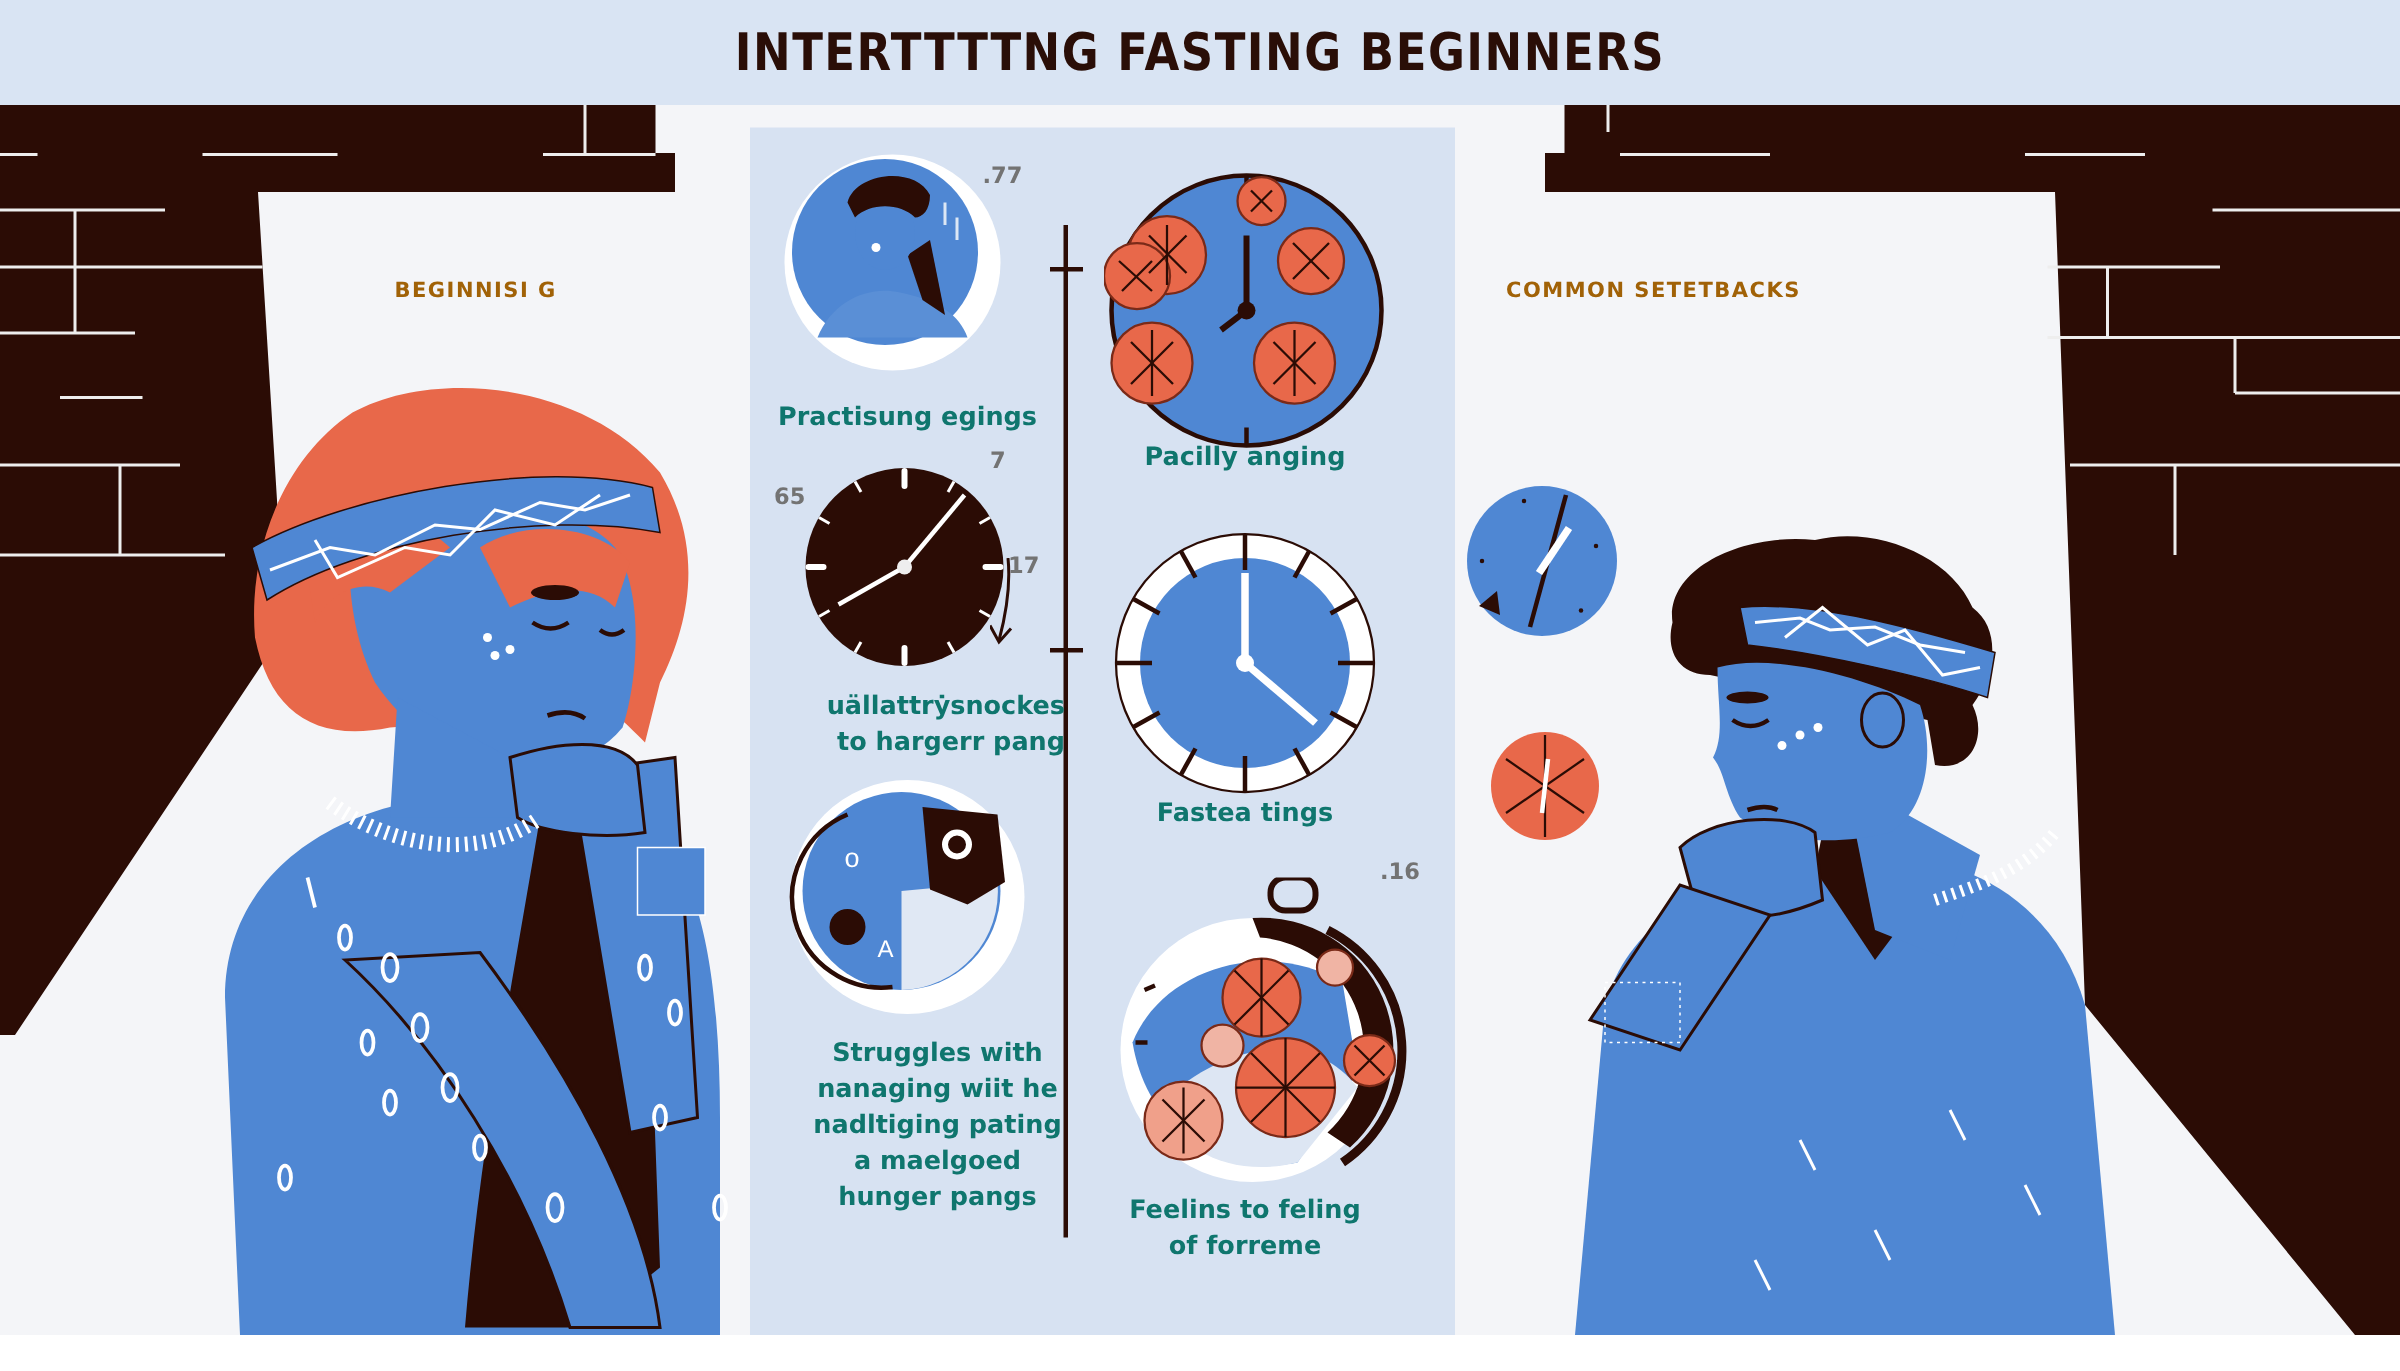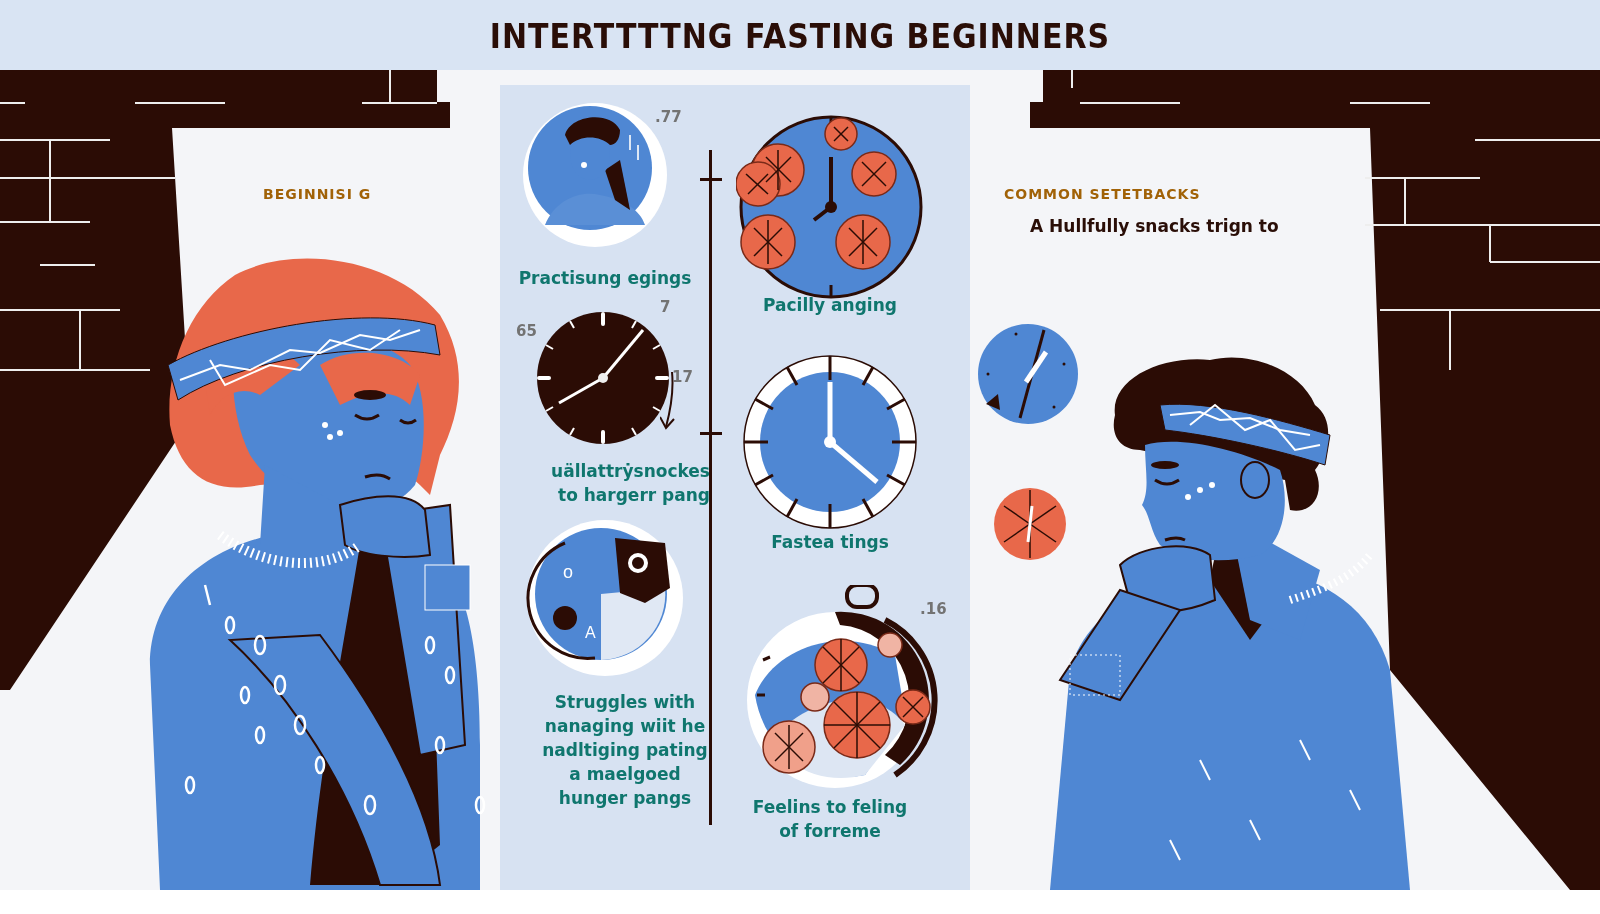--- a/index.html
+++ b/index.html
@@ -289,29 +289,28 @@
       <line x1="40" y1="148" x2="68" y2="176"></line>
         <line x1="68" y1="148" x2="40" y2="176"></line>
         <line x1="54" y1="140" x2="54" y2="184"></line>
       <line x1="168" y1="112" x2="188" y2="132"></line>
         <line x1="188" y1="112" x2="168" y2="132"></line>
     </g>
     <line x1="28" y1="75" x2="35" y2="72" stroke="#2b0c05" stroke-width="3"></line>
     <line x1="22" y1="110" x2="30" y2="110" stroke="#2b0c05" stroke-width="3"></line>
   </svg>
 </div>
-<div class="abs small-num" style="left:920px;top:600px;">.16</div>
+<div class="abs small-num" style="left:920px;top:572px;">.16</div>
 <div class="abs cap" style="left:720px;top:795px;width:220px;">
   <div>Feelins to feling</div>
   <div>of forreme</div>
 </div>
 
 <div class="abs sect-h" style="left:1004px;top:186px;">COMMON SETETBACKS</div>
 <div class="abs setback-text" style="left:1030px;top:213px;">
-  <div>A Hullfully snacks trign to</div>
 </div>
 
 <div class="abs" style="left:976px;top:322px;">
   <svg width="104" height="104" viewBox="0 0 104 104">
     <circle cx="52" cy="52" r="50" fill="#4f87d3"></circle>
     <line x1="68" y1="8" x2="44" y2="96" stroke="#2b0c05" stroke-width="3"></line>
     <line x1="50" y1="60" x2="70" y2="30" stroke="#fff" stroke-width="5"></line>
     <path d="M10,82 L22,72 L24,88 Z" fill="#2b0c05"></path>
     <g fill="#2b0c05">
         <circle cx="40" cy="12" r="1.5"></circle>

